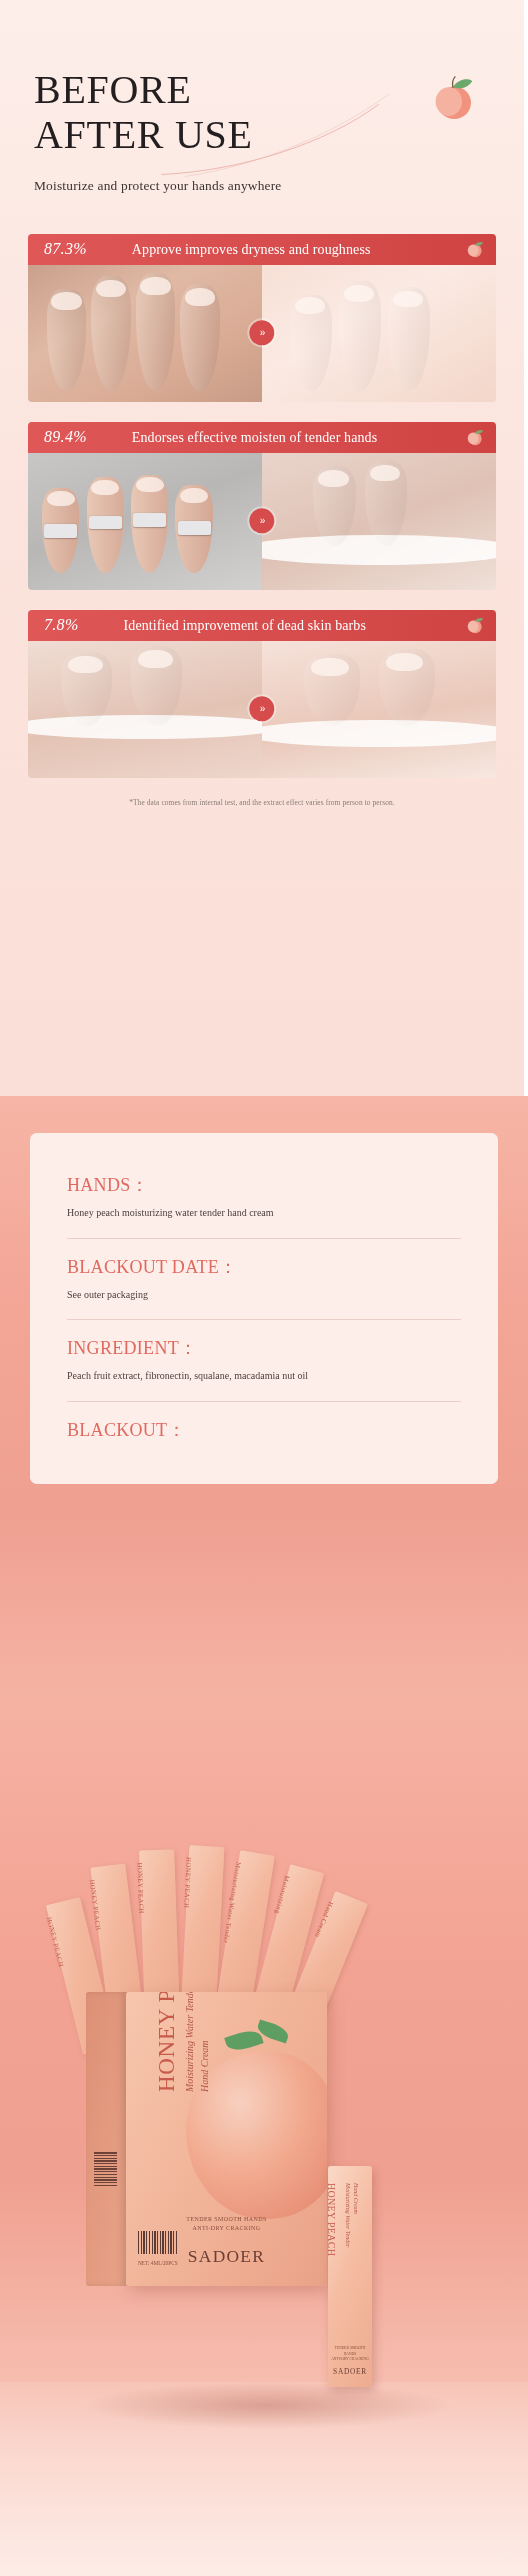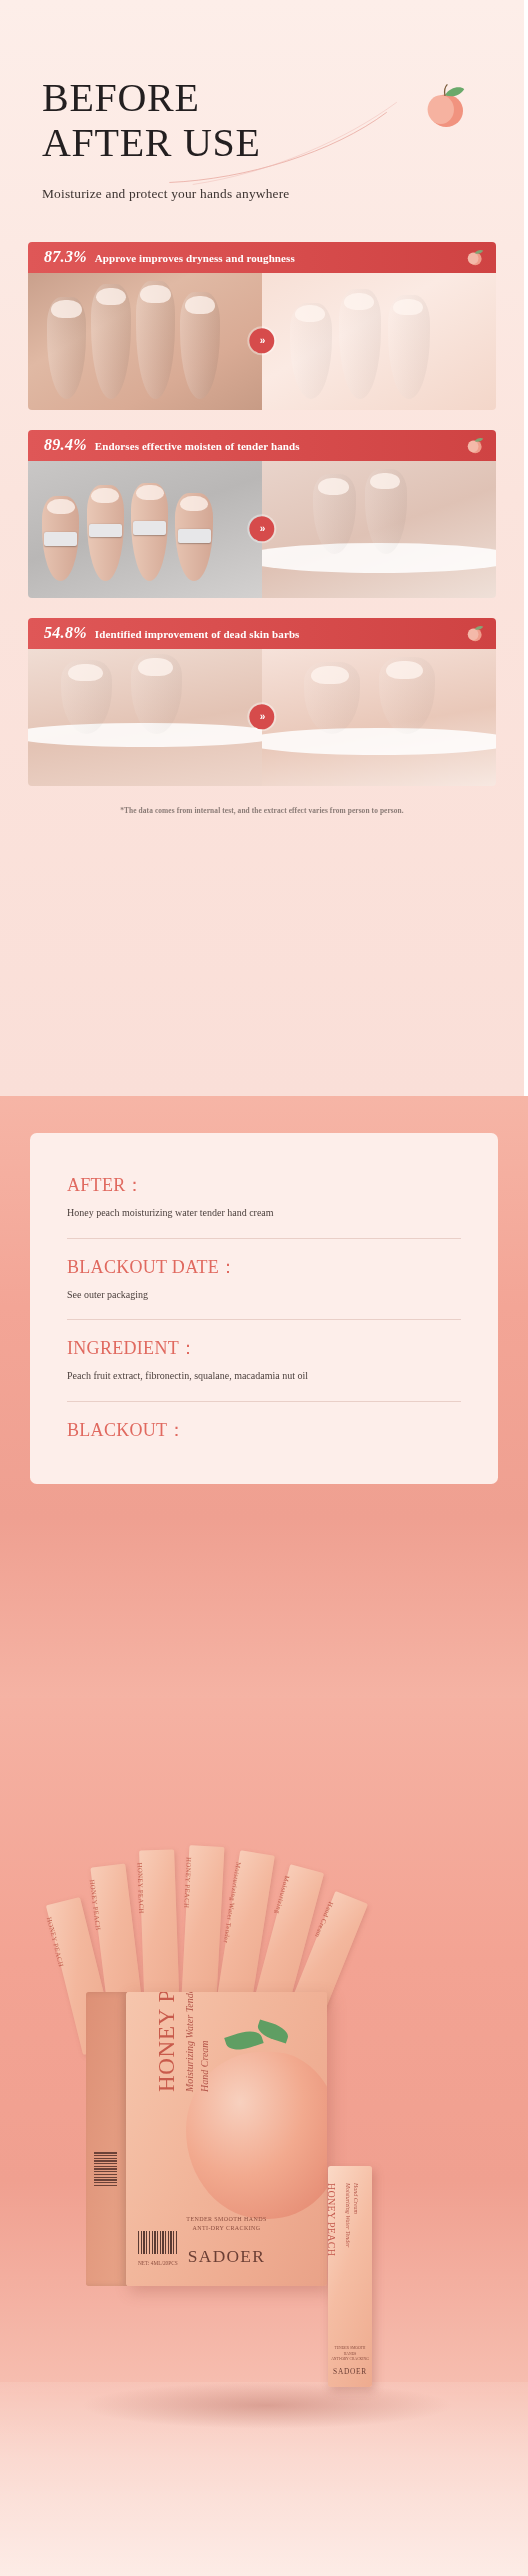--- a/index.html
+++ b/index.html
@@ -14,21 +14,21 @@
     position: relative;
     overflow: hidden;
   }
 
   
   .sec-top {
     position: relative;
     width: 524px;
     height: 1096px;
     background: linear-gradient(180deg, #fdeee9 0%, #fbe4dd 45%, #fadfd8 100%);
-    padding: 12px;
+    padding: 4px;
   }
   .hero {
     padding: 64px 0 0 30px;
     position: relative;
   }
   .hero h1 {
     font-family: "Liberation Serif", serif;
     font-weight: normal;
     font-size: 40px;
     line-height: 1.12;
@@ -55,21 +55,20 @@
     top: 80px;
     width: 281px;
     height: 94px;
     pointer-events: none;
   }
 
   
   .compare-wrap {
     margin: 40px auto 0 auto;
     width: 468px;
-    font-weight: bold;
   }
   .cmp {
     margin-bottom: 20px;
     position: relative;
   }
   .cmp-bar {
     position: relative;
     height: 31px;
     background: linear-gradient(90deg, #df5757 0%, #d64b4b 60%, #cf4343 100%);
     border-radius: 4px 4px 0 0;
@@ -80,23 +79,24 @@
     overflow: hidden;
   }
   .cmp-bar .pct {
     font-size: 16px;
     font-style: italic;
     font-family: "Liberation Serif", serif;
     letter-spacing: 0.3px;
     margin-right: 8px;
   }
   .cmp-bar .txt {
-    font-size: 11px;
+    font-size: 14px;
     letter-spacing: 0.1px;
     padding-top: 2px;
+    margin-left: 37px;
   }
   .cmp-bar .bar-peach {
     position: absolute;
     right: 10.7px;
     top: 4.7px;
     width: 21.4px;
     height: 21.4px;
     opacity: .9;
   }
   .cmp-imgs {
@@ -464,21 +464,21 @@
           <div class="finger" style="left:44%;top:6%;width:18%;height:62%;opacity:.55;"></div>
           <div class="nail" style="left:24%;top:13%;width:13%;height:12%;"></div>
           <div class="nail" style="left:46%;top:9%;width:13%;height:12%;"></div>
         </div>
         <div class="arrow-badge">»</div>
       </div>
     </div>
 
     <div class="cmp">
       <div class="cmp-bar">
-        <span class="pct">54.8%</span>
+        <span class="pct">7.8%</span>
         <span class="txt">Identified improvement of dead skin barbs</span>
         <svg class="bar-peach" viewBox="0 0 40 40">
           <ellipse cx="21" cy="24" rx="12" ry="12" fill="#f3a894"></ellipse>
           <ellipse cx="17" cy="23" rx="10" ry="11" fill="#f8c6b5"></ellipse>
           <path d="M20 13 C 24 7, 33 6, 36 9 C 32 15, 25 16, 20 13 Z" fill="#7bb07b"></path>
         </svg>
       </div>
       <div class="cmp-imgs">
         <div class="half">
           <div class="ph ph-e"></div>
@@ -501,21 +501,21 @@
     </div>
 
     <div class="footnote">*The data comes from internal test, and the extract effect varies from person to person.</div>
   </div>
 </section>
 
 <section class="sec-info">
   <div class="info-card">
 
     <div class="info-block">
-      <div class="info-h">AFTER：</div>
+      <div class="info-h">HANDS：</div>
       <div class="info-p">Honey peach moisturizing water tender hand cream</div>
     </div>
 
     <div class="hr"></div>
 
     <div class="two-col">
       <div class="col-l">
         <div class="info-h">BLACKOUT DATE：</div>
         <div class="info-p">See outer packaging</div>
       </div>

